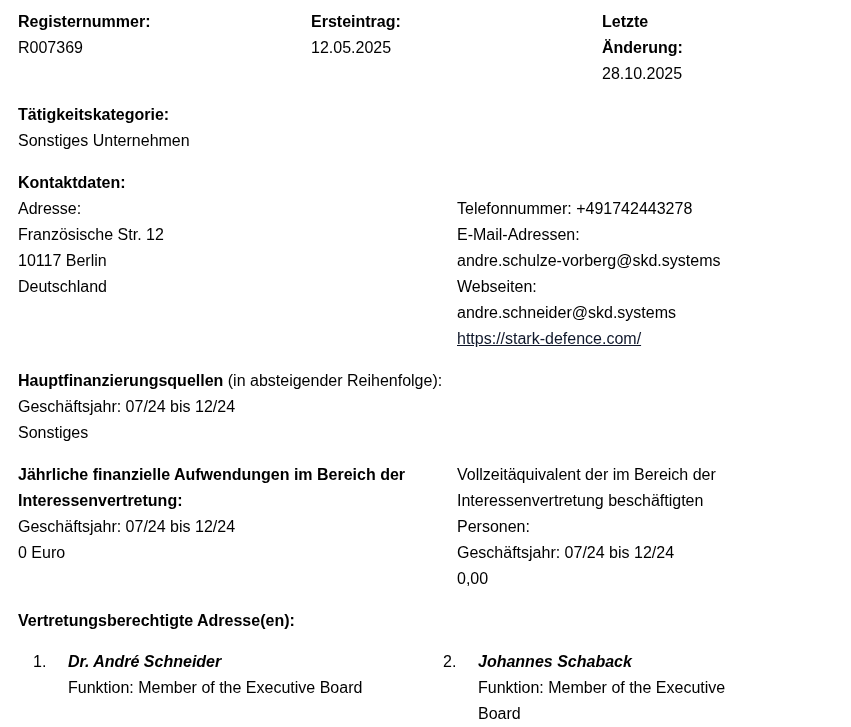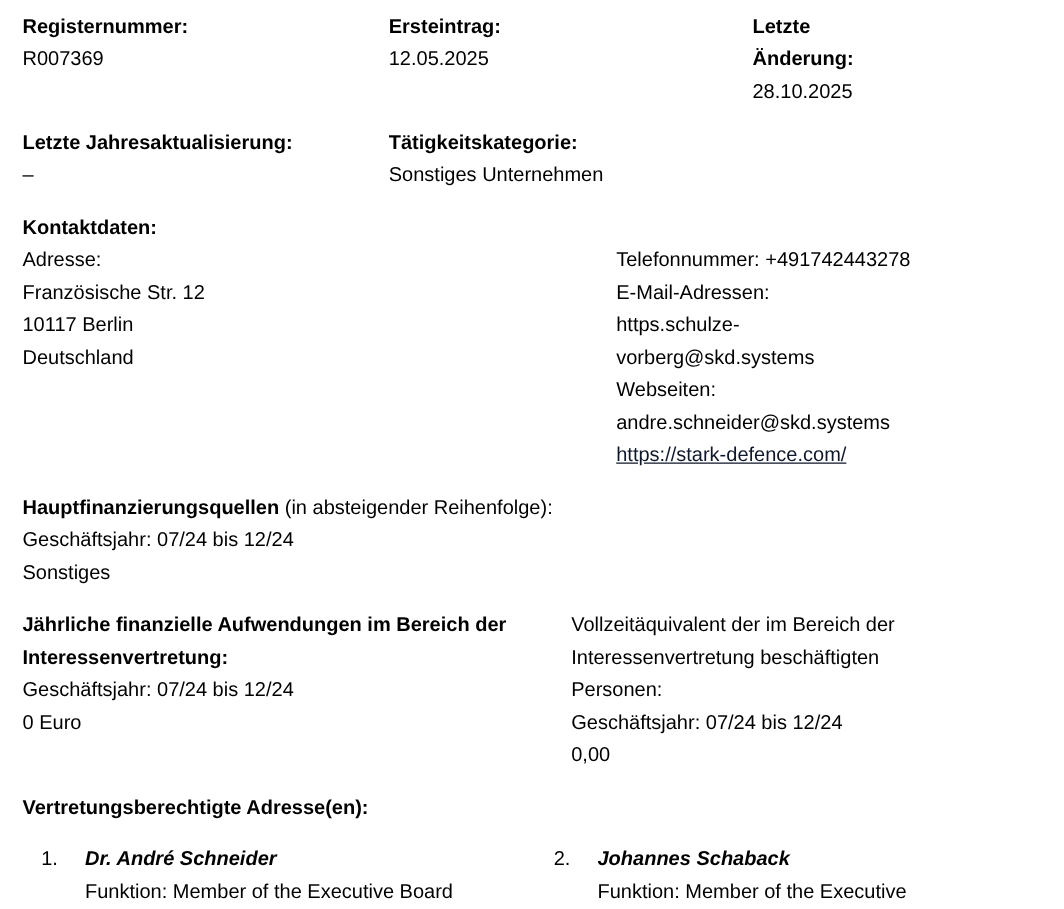--- a/index.html
+++ b/index.html
@@ -34,21 +34,20 @@
     margin-top: 15px;
   }
   .field-label { font-weight: bold; }
 
   .section { margin-top: 16px; }
 
   
   .contact-grid {
     display: grid;
     grid-template-columns: 439px 1fr;
-    gap: 36px;
   }
 
   a.weblink {
     text-decoration: underline;
   }
 
   
   .expense-grid {
     display: grid;
     grid-template-columns: 439px 1fr;
@@ -83,42 +82,38 @@
       <div class="field-value">12.05.2025</div>
     </div>
     <div>
       <div class="field-label">Letzte Änderung:</div>
       <div class="field-value">28.10.2025</div>
     </div>
   </div>
 
   <div class="meta-row-2">
     <div>
-      <div class="field-label">Letzte Jahresaktualisierung:</div>
-      <div class="field-value">–</div>
-    </div>
-    <div>
       <div class="field-label">Tätigkeitskategorie:</div>
       <div class="field-value">Sonstiges Unternehmen</div>
     </div>
   </div>
 
   <div class="section">
     <div class="bold">Kontaktdaten:</div>
     <div class="contact-grid">
       <div>
         <div>Adresse:</div>
         <div>Französische Str. 12</div>
         <div>10117 Berlin</div>
         <div>Deutschland</div>
       </div>
       <div>
         <div><span>Telefonnummer:</span> <span>+491742443278</span></div>
         <div>E-Mail-Adressen:</div>
-        <div>https.schulze-vorberg@skd.systems</div>
+        <div>andre.schulze-vorberg@skd.systems</div>
         <div>Webseiten:</div>
         <div>andre.schneider@skd.systems</div>
         <div><a class="weblink" href="#" style="color: #0f172a;">https://stark-defence.com/</a></div>
       </div>
     </div>
   </div>
 
   <div class="section">
     <div><span class="bold">Hauptfinanzierungsquellen</span><span> (in absteigender Reihenfolge):</span></div>
     <div>Geschäftsjahr: 07/24 bis 12/24</div>

